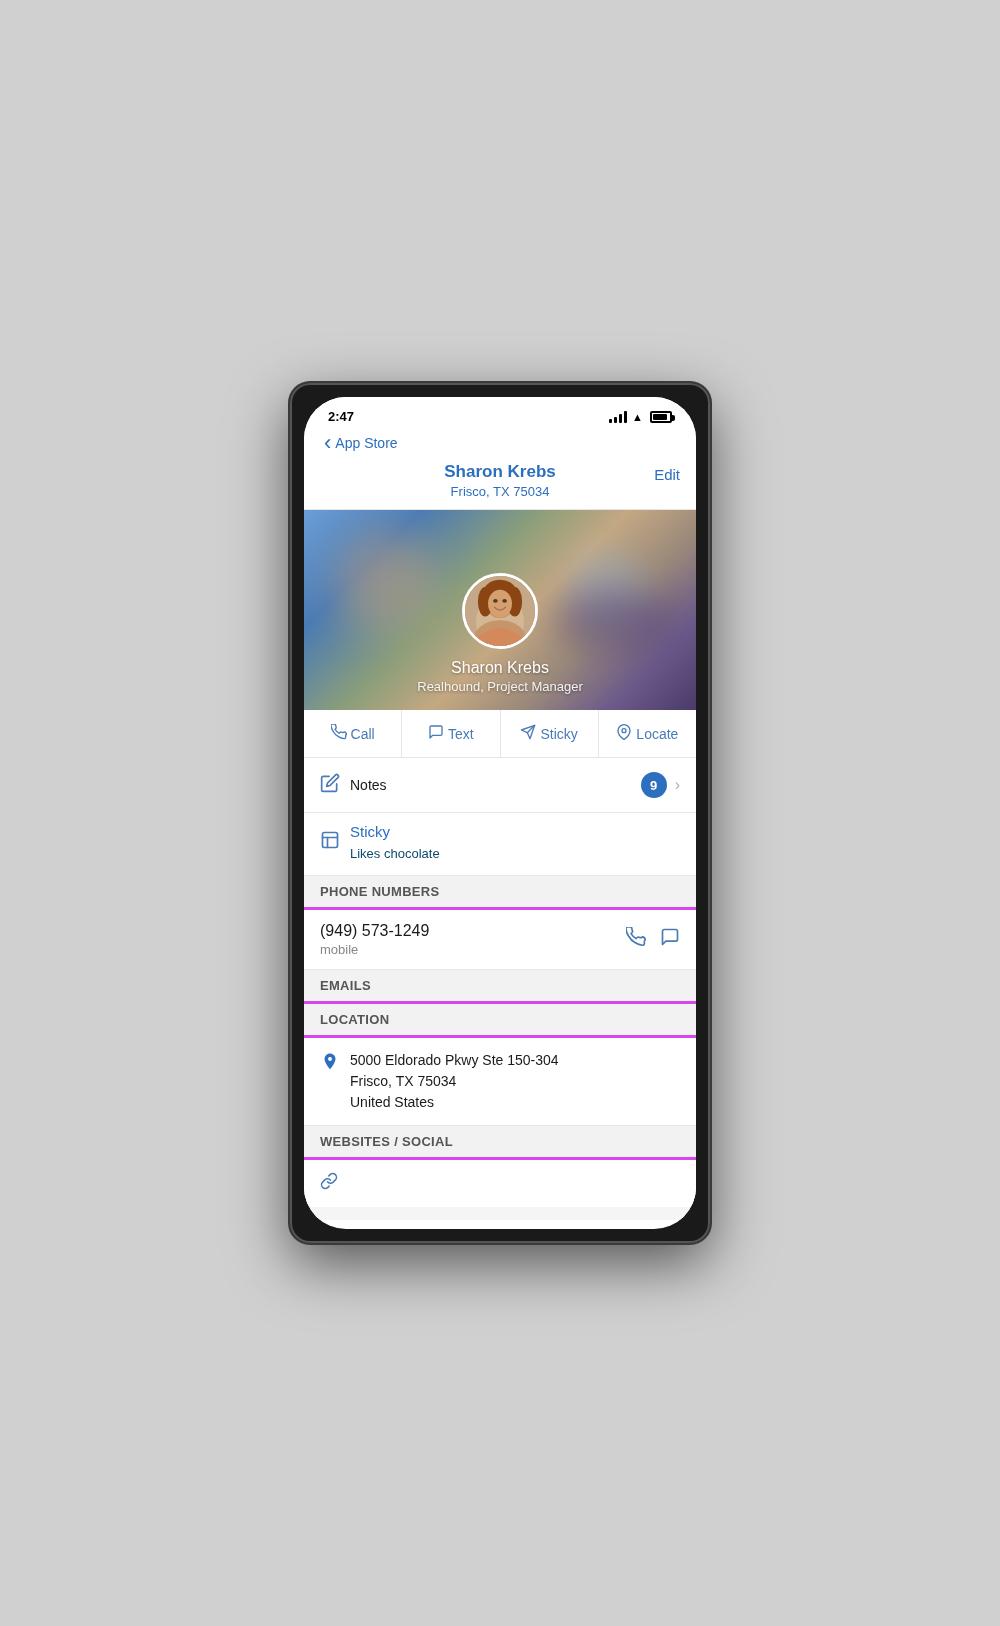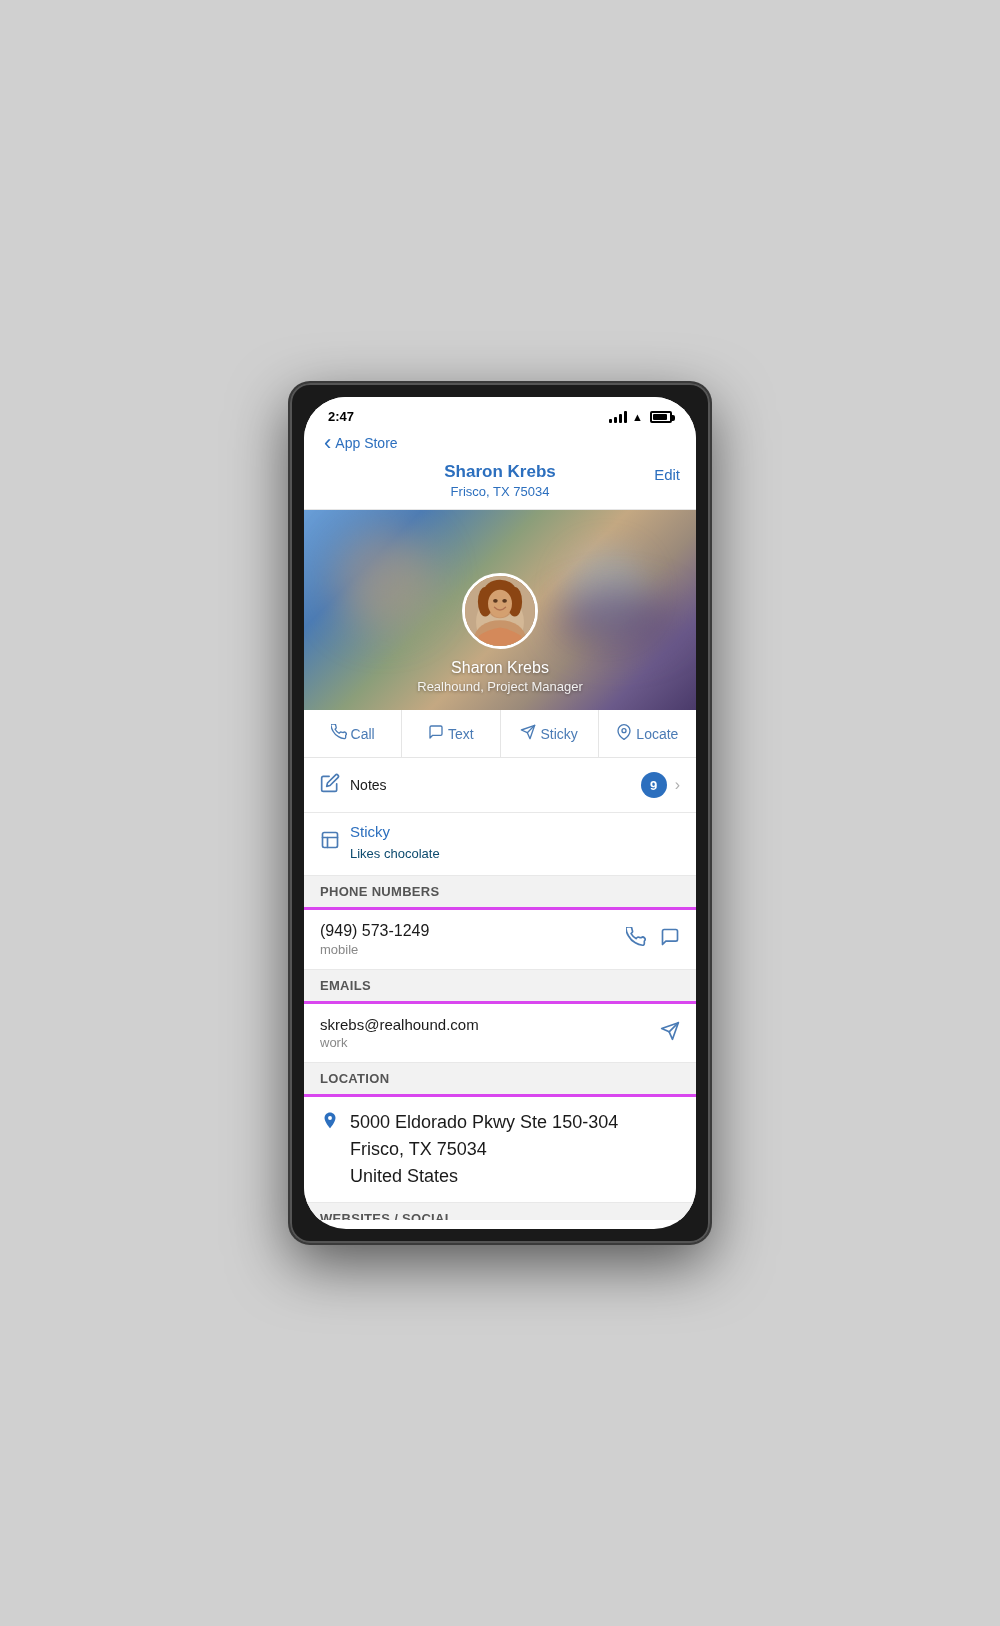--- a/index.html
+++ b/index.html
@@ -355,21 +355,21 @@
       display: flex;
       align-items: flex-start;
       gap: 10px;
     }
     .location-pin {
       color: #2c6fbe;
       font-size: 20px;
       margin-top: 2px;
     }
     .location-text {
-      font-size: 18px;
+      font-size: 14px;
       color: #1a1a1a;
       line-height: 1.5;
     }
 
     .website-entry {
       background: #fff;
       padding: 12px 16px;
       display: flex;
       align-items: center;
       gap: 10px;
@@ -534,32 +534,20 @@
           </span>
           <span class="phone-action-icon">
             <svg width="20" height="20" viewBox="0 0 24 24" fill="none" stroke="#4a7bb5" stroke-width="2" stroke-linecap="round" stroke-linejoin="round">
               <path d="M21 15a2 2 0 01-2 2H7l-4 4V5a2 2 0 012-2h14a2 2 0 012 2z"></path>
             </svg>
           </span>
         </div>
       </div>
 
       <div class="section-header">EMAILS</div>
-      <div class="email-entry">
-        <div class="email-info">
-          <div class="email-address">skrebs@realhound.com</div>
-          <div class="email-type">work</div>
-        </div>
-        <span class="email-action-icon">
-          <svg width="20" height="20" viewBox="0 0 24 24" fill="none" stroke="#4a7bb5" stroke-width="2" stroke-linecap="round" stroke-linejoin="round">
-            <line x1="22" y1="2" x2="11" y2="13"></line>
-            <polygon points="22 2 15 22 11 13 2 9 22 2"></polygon>
-          </svg>
-        </span>
-      </div>
 
       <div class="section-header">LOCATION</div>
       <div class="location-entry">
         <span class="location-pin">
           <svg width="20" height="22" viewBox="0 0 24 28" fill="none" xmlns="http://www.w3.org/2000/svg">
             <path d="M12 2C8.13 2 5 5.13 5 9c0 5.25 7 13 7 13s7-7.75 7-13c0-3.87-3.13-7-7-7z" fill="#2c6fbe"></path>
             <circle cx="12" cy="9" r="2.5" fill="white"></circle>
           </svg>
         </span>
         <div class="location-text">

